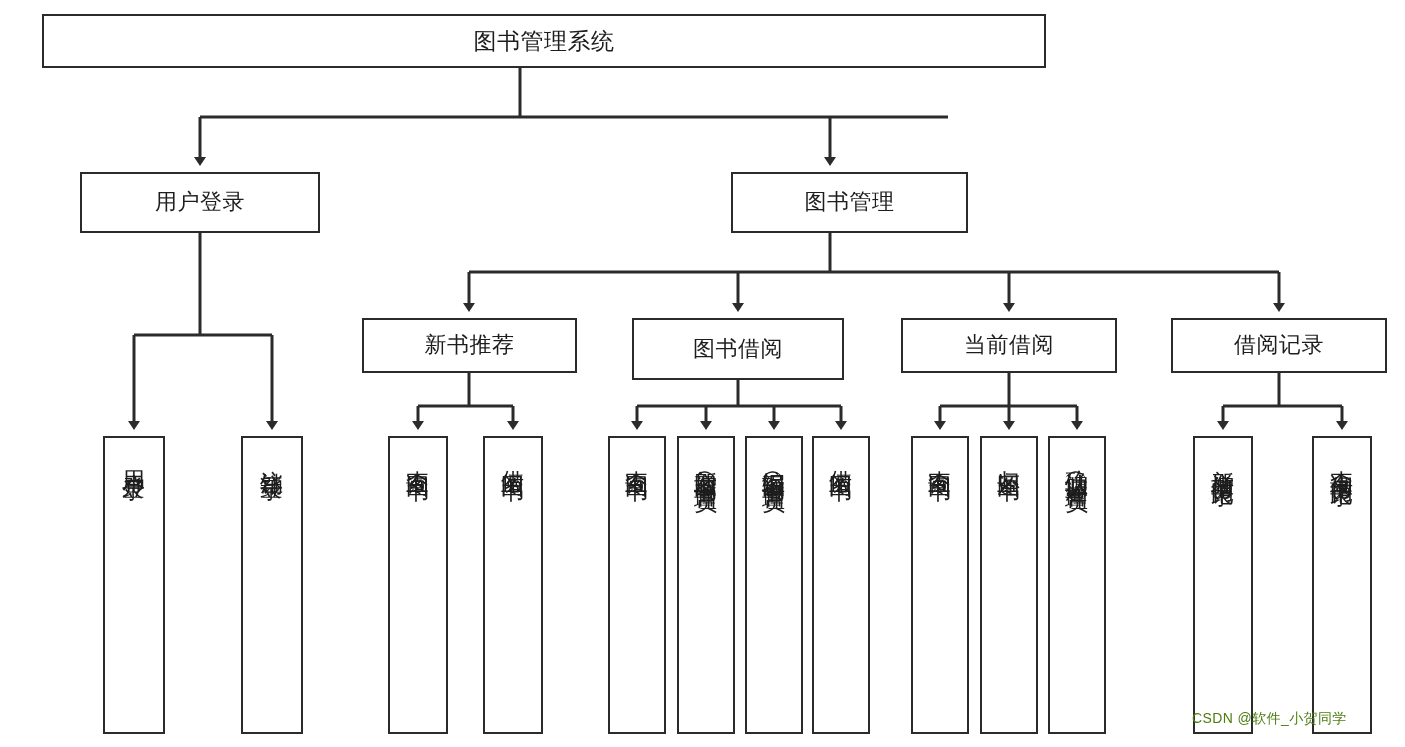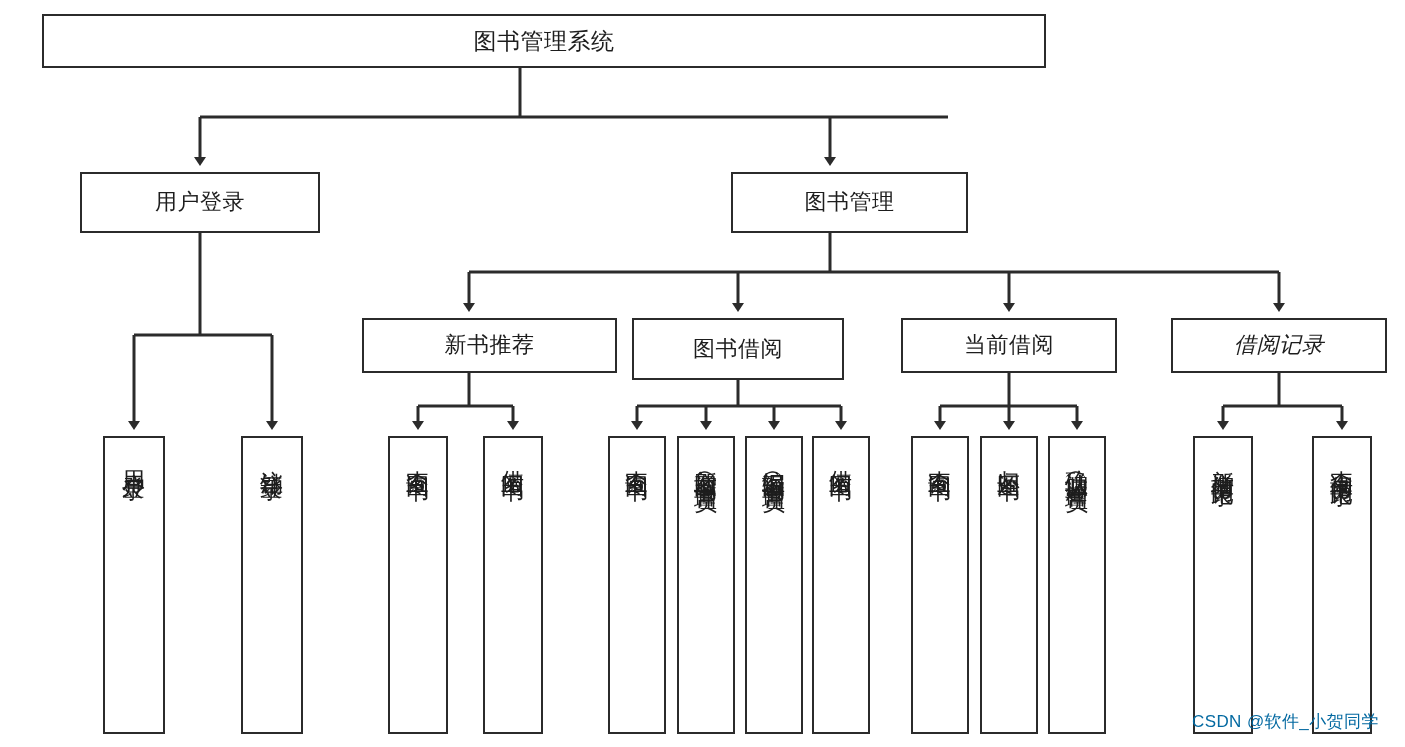--- a/index.html
+++ b/index.html
@@ -46,22 +46,22 @@
   }
   .node.v .lbl{
     writing-mode:vertical-rl;
     text-orientation:upright;
     font-size:23px;
     letter-spacing:3px;
     line-height:1.05;
   }
   .watermark{
     position:absolute;
-    font-size:17px;
-    color:#0369a1;
+    font-size:14px;
+    color:#4d7c0f;
     white-space:nowrap;
     letter-spacing:0.4px;
   }
 </style>
 </head>
 <body>
 
 <div id="stage">
 
   <svg class="edges" viewBox="0 0 1405 747" xmlns="http://www.w3.org/2000/svg">
@@ -118,30 +118,30 @@
     <span class="lbl">图书管理系统</span>
   </div>
 
   <div class="node h" style="left:80px;top:172px;width:240px;height:61px;">
     <span class="lbl">用户登录</span>
   </div>
   <div class="node h" style="left:731px;top:172px;width:237px;height:61px;">
     <span class="lbl">图书管理</span>
   </div>
 
-  <div class="node h" style="left:362px;top:318px;width:255px;height:55px;">
+  <div class="node h" style="left:362px;top:318px;width:215px;height:55px;">
     <span class="lbl">新书推荐</span>
   </div>
   <div class="node h" style="left:632px;top:318px;width:212px;height:62px;">
     <span class="lbl">图书借阅</span>
   </div>
   <div class="node h" style="left:901px;top:318px;width:216px;height:55px;">
     <span class="lbl">当前借阅</span>
   </div>
-  <div class="node h" style="left:1171px;top:318px;width:216px;height:55px;font-style:italic;">
+  <div class="node h" style="left:1171px;top:318px;width:216px;height:55px;">
     <span class="lbl">借阅记录</span>
   </div>
 
   <div class="node v" style="left:103px;top:436px;width:62px;height:298px;">
     <span class="lbl">用户登录</span>
   </div>
   <div class="node v" style="left:241px;top:436px;width:62px;height:298px;">
     <span class="lbl">注销登录</span>
   </div>
 

